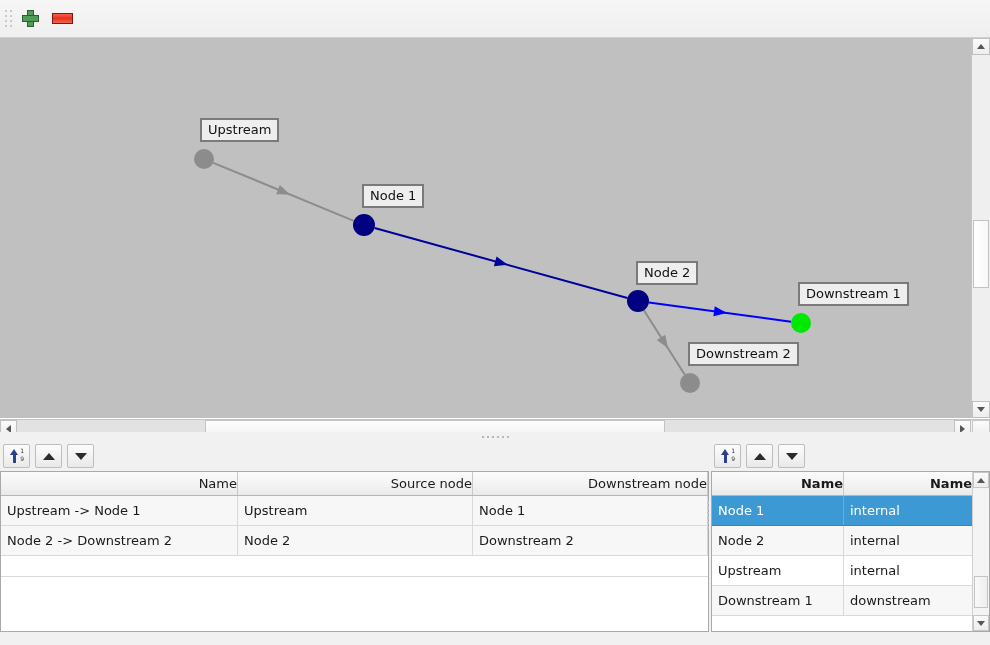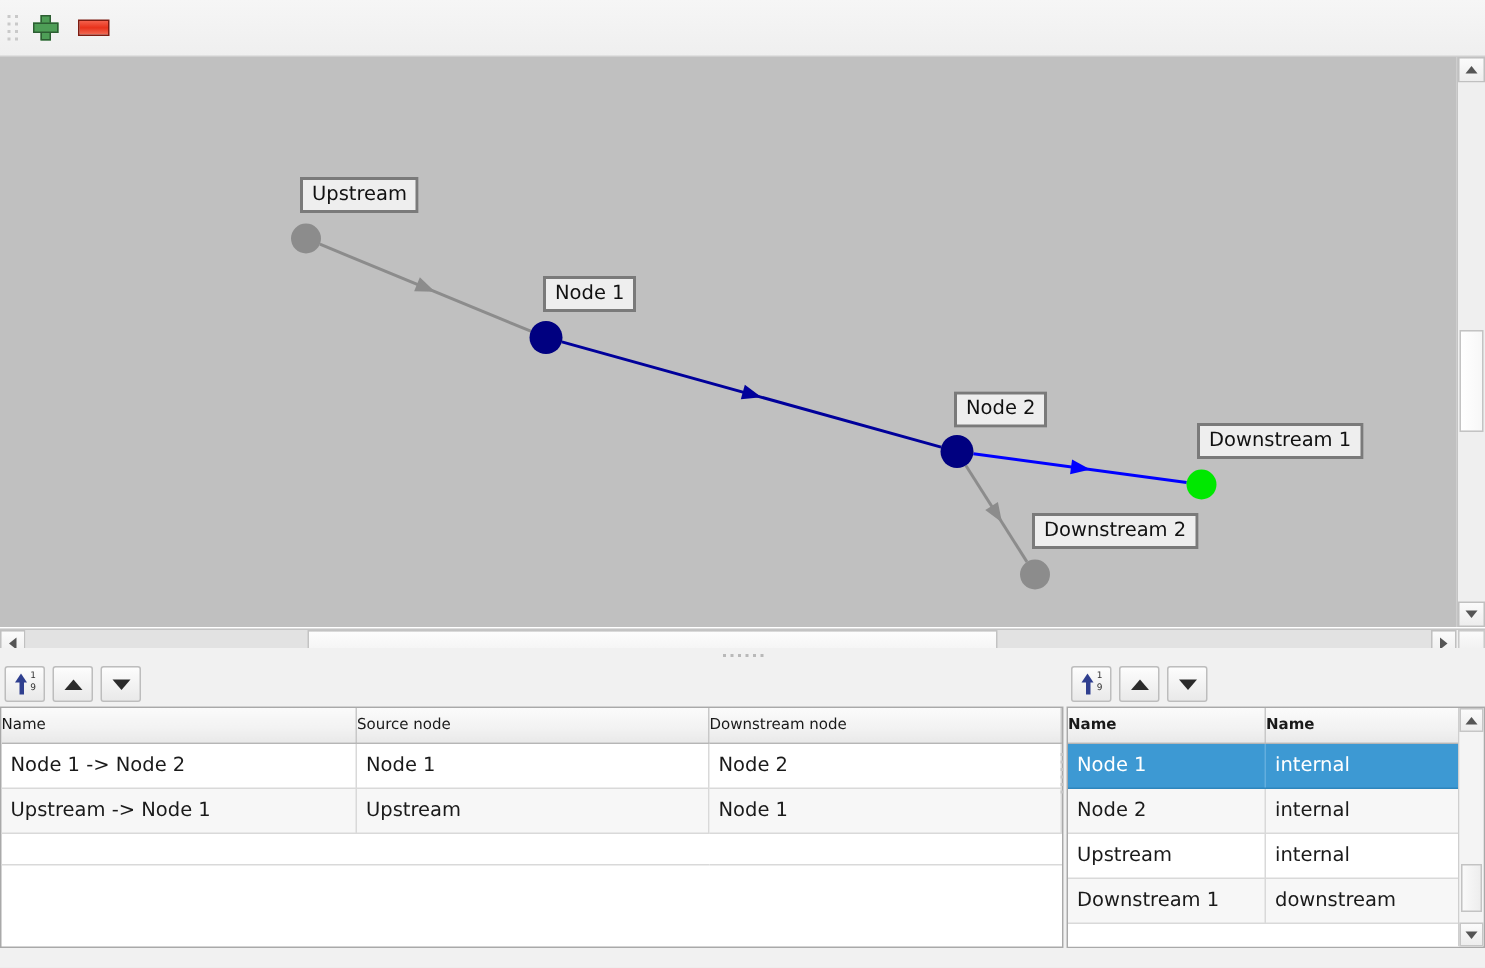--- a/index.html
+++ b/index.html
@@ -137,24 +137,24 @@
   .ic-sort .num2 { position:absolute; right:0; top:7px; font-size:6px; line-height:6px; color:#333;}
   .ic-up { width:0;height:0;border-left:6px solid transparent;border-right:6px solid transparent;border-bottom:7px solid #2b2b2b; }
   .ic-dn { width:0;height:0;border-left:6px solid transparent;border-right:6px solid transparent;border-top:7px solid #2b2b2b; }
 
   .table-box {
     position:absolute; left:0; top:29px; right:0; bottom:0;
     background:#fff; border:1px solid #a9a9a9; box-sizing:border-box; overflow:hidden;
   }
   table.grid { border-collapse: collapse; width: 100%; table-layout: fixed; }
   table.grid th {
-    height: 23px; font-size: 10px; font-weight: normal; color:#1a1a1a;
+    height: 23px; font-size: 13px; font-weight: normal; color:#1a1a1a;
     background: linear-gradient(to bottom,#fbfbfb 0%,#f2f2f2 60%,#e9e9e9 100%);
     border-right: 1px solid #c8c8c8; border-bottom: 1px solid #b6b6b6;
-    text-align: left; padding: 0;
+    text-align: right; padding: 0;
   }
   table.grid th.bold { font-weight: bold; }
   table.grid td {
     height: 29px; font-size: 13px; padding: 0 0 0 6px;
     border-right: 1px solid #d9d9d9; border-bottom: 1px solid #d9d9d9;
     color:#1a1a1a; white-space: nowrap; overflow: hidden;
   }
   table.grid tr.odd  td { background: #ffffff; }
   table.grid tr.even td { background: #f7f7f7; }
   table.grid tr.sel td { background: #3d99d3; color: #ffffff; border-right-color:#63aede; border-bottom-color:#2e86bd; }
@@ -294,29 +294,29 @@
       <div class="table-box">
         <table class="grid">
           <thead>
               <tr id="edges-head">
                 <th style="width: 236px;">Name</th>
                 <th style="width: 234px;">Source node</th>
                 <th style="width: auto;">Downstream node</th>
               </tr>
             </thead>
           <tbody id="edges-body">
-              <tr class="odd">
-                <td>Node 1 -&gt; Node 2</td>
-                <td>Node 1</td>
-                <td>Node 2</td>
-              </tr>
               <tr class="even">
                 <td>Upstream -&gt; Node 1</td>
                 <td>Upstream</td>
                 <td>Node 1</td>
+              </tr>
+              <tr class="even">
+                <td>Node 2 -&gt; Downstream 2</td>
+                <td>Node 2</td>
+                <td>Downstream 2</td>
               </tr>
               <tr class="blank">
                 <td></td>
                 <td></td>
                 <td></td>
               </tr>
             </tbody>
         </table>
       </div>
       <div class="pane-grip">

